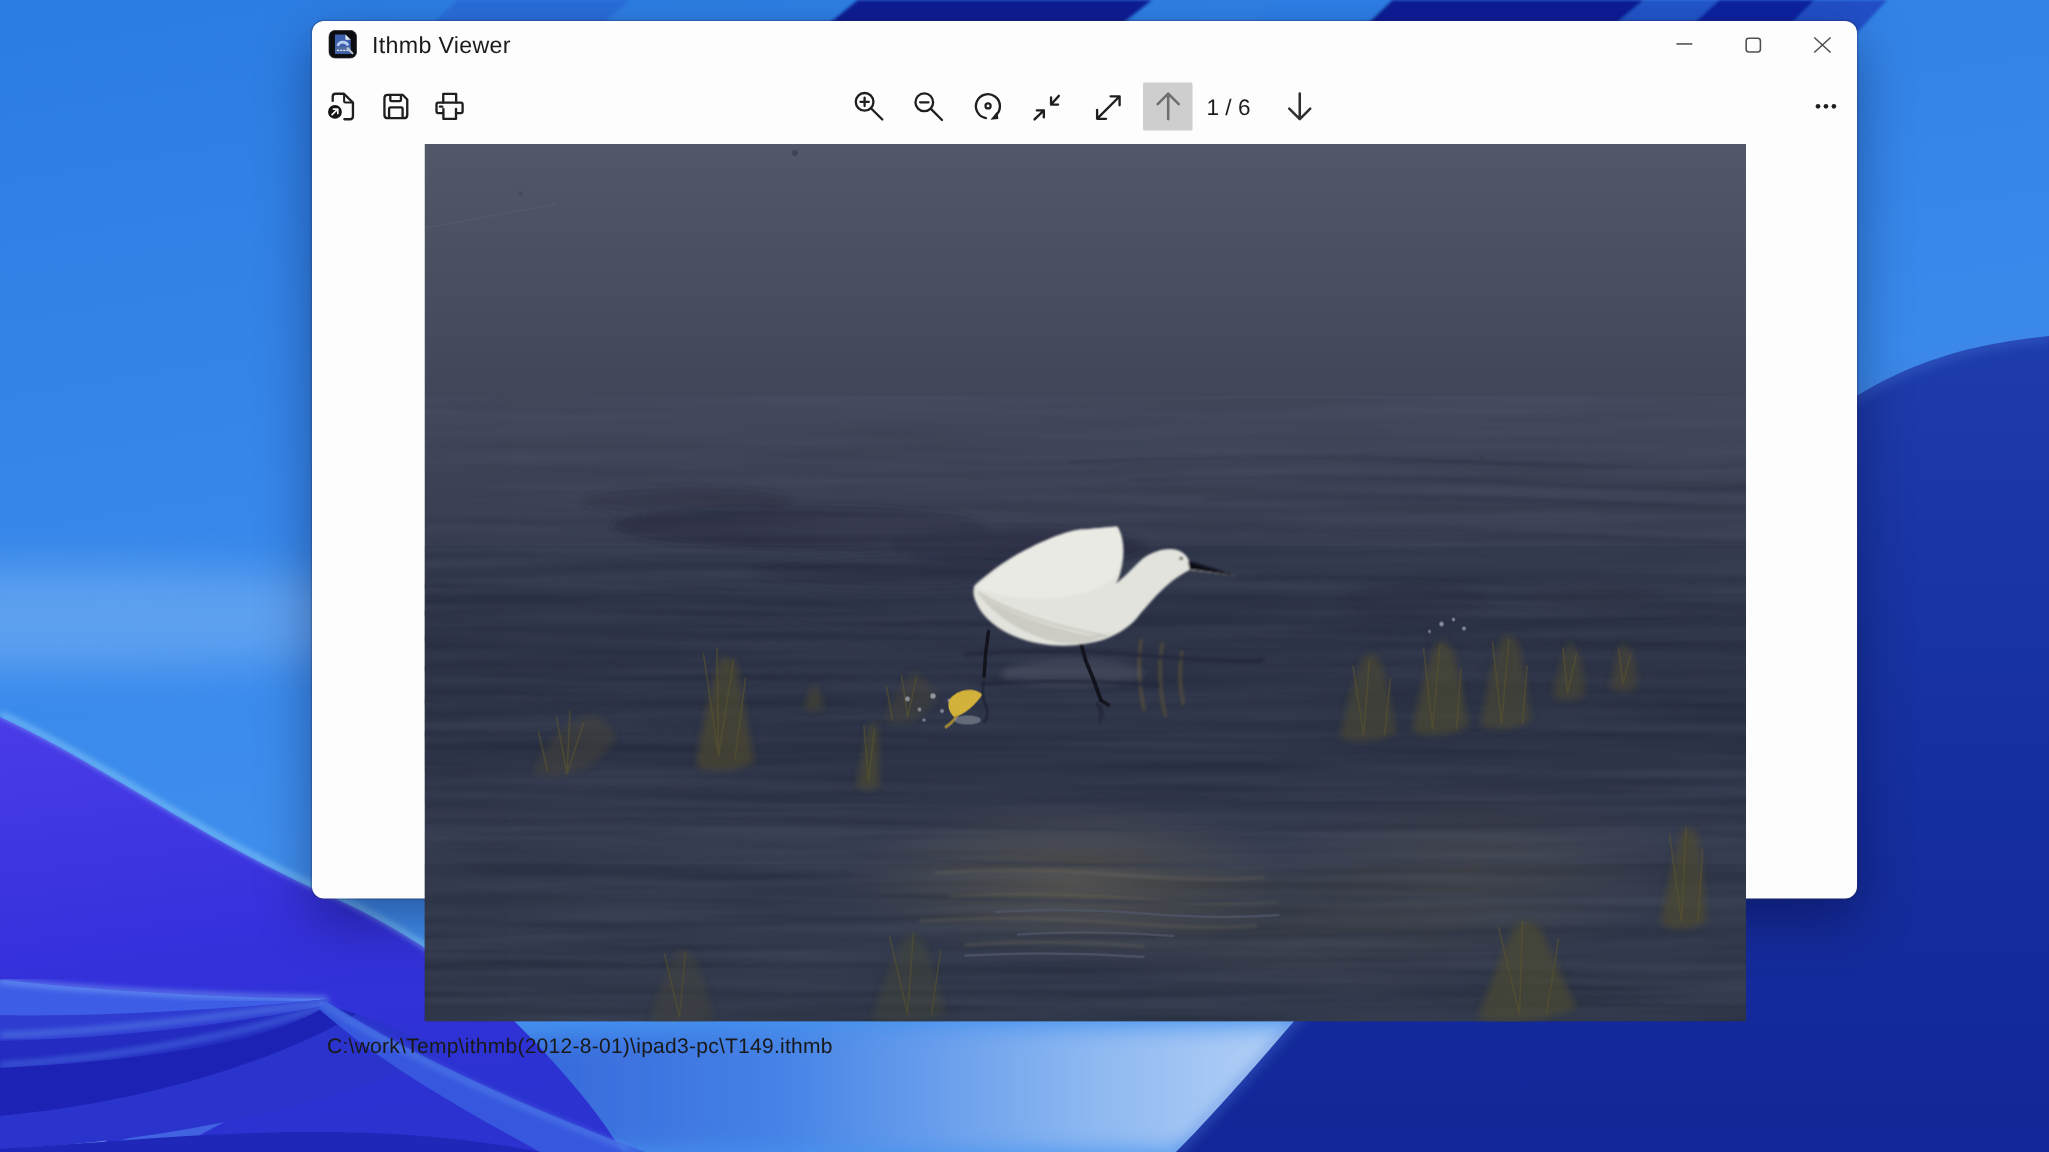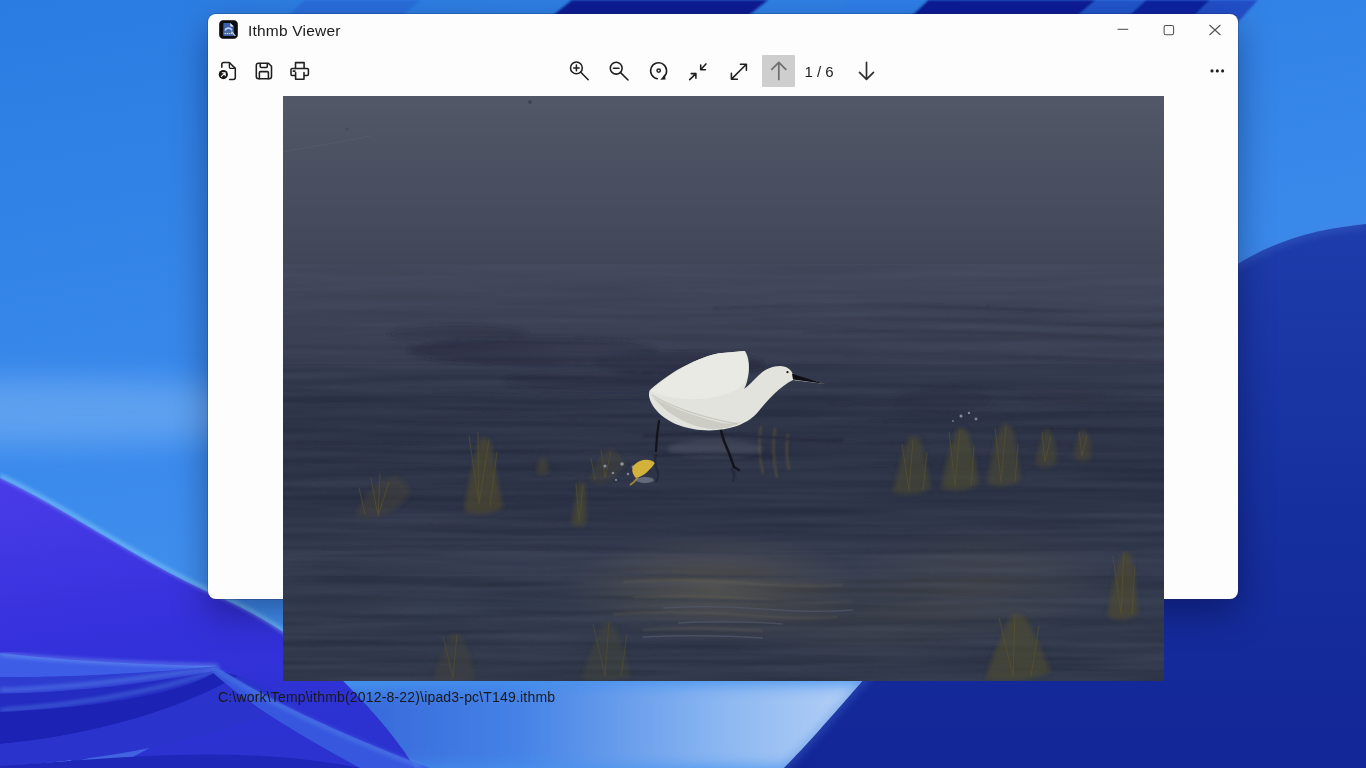--- a/index.html
+++ b/index.html
@@ -371,14 +371,14 @@
              C438,301 418,304 403,303
              C389,302 377,299 371,297 Z" fill="#eaeae4"></path>
 
     <path d="M370,301 C385,310 410,320 435,326 C447,329 456,328 461,323 C455,329 444,333 430,333 C410,332 385,320 370,301 Z" fill="#c8c8c1" opacity="0.85"></path>
     <path d="M369,299 C385,309 415,321 455,328" stroke="#bdbdb5" stroke-width="1.4" fill="none" opacity="0.7"></path>
 
     <path d="M509,277.8 L542,288 L510,283.6 Z" fill="#0e0e14"></path>
     <circle cx="504.5" cy="276.2" r="1.1" fill="#15151a"></circle>
     </g>
   </svg>
-  <div id="status">C:\work\Temp\ithmb(2012-8-22)\ipad3-pc\T149.ithmb</div>
+  <div id="status">C:\work\Temp\ithmb(2012-8-01)\ipad3-pc\T149.ithmb</div>
 </div>
 
 </body></html>

